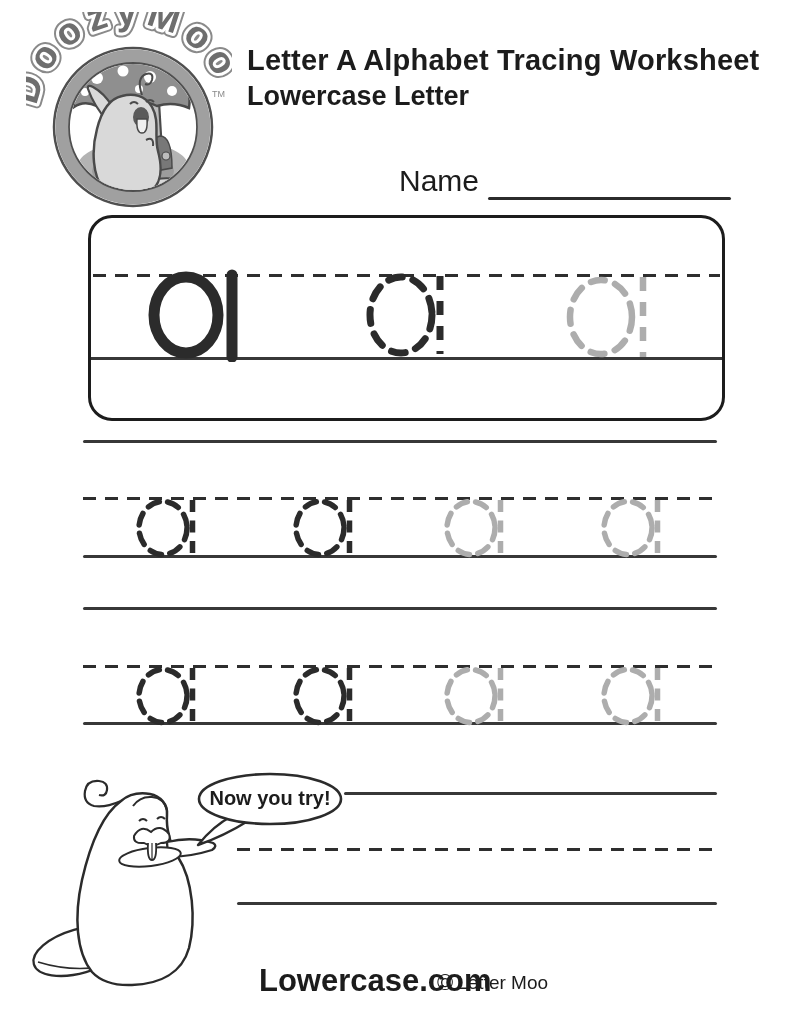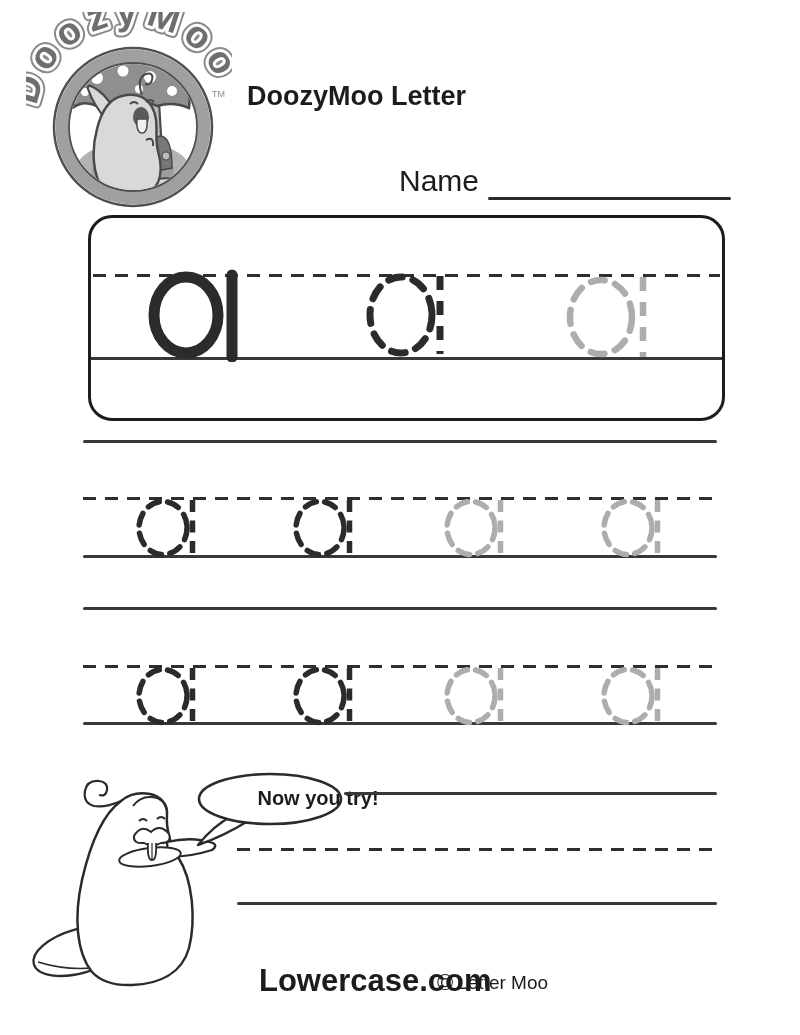--- a/index.html
+++ b/index.html
@@ -19,21 +19,21 @@
     left:88px;top:215px;width:631px;height:200px;
     border:3px solid #1c1c1c;border-radius:24px;background:#fff;
   }
   .solid-line{height:3px;background:#383838;border-radius:2px;}
   .dashed-line{height:3px;background:repeating-linear-gradient(90deg,#2e2e2e 0 13px,transparent 13px 22px);}
   .box-midline{left:2px;top:56px;width:627px;height:3px;background:repeating-linear-gradient(90deg,#2e2e2e 0 13px,transparent 13px 22px);}
   .box-baseline{left:0;top:139px;width:631px;height:3px;background:#383838;}
   
   .line-x{left:83px;width:634px;}
   
-  .speech-text{left:206px;top:787px;width:128px;text-align:center;font-size:20px;font-weight:700;color:#1c1c1c;white-space:nowrap;margin-left:48px;}
+  .speech-text{left:206px;top:787px;width:128px;text-align:center;font-size:20px;font-weight:700;color:#1c1c1c;white-space:nowrap;}
   
   .site{left:259px;top:963px;font-size:31px;font-weight:700;color:#1c1c1c;}
   .copyright{left:437px;top:972px;font-size:19px;font-weight:400;color:#1c1c1c;display:flex;align-items:center;gap:4px;}
   .copyright .sym{font-size:22px;line-height:1;}
   svg{display:block;}
 </style>
 </head>
 <body>
 
 <div class="page">
@@ -84,21 +84,22 @@
       </defs>
     <text font-family="Liberation Sans, sans-serif" font-size="38" font-weight="700" stroke="#8a8a8a" stroke-width="10" stroke-linejoin="round" fill="none">
       <textPath href="#brandArc" startOffset="10" textLength="242">DoozyMoo</textPath>
     </text>
     <text font-family="Liberation Sans, sans-serif" font-size="38" font-weight="700" stroke="#ffffff" stroke-width="6" stroke-linejoin="round" fill="#6e6e6e" paint-order="stroke">
       <textPath href="#brandArc" startOffset="10" textLength="242">DoozyMoo</textPath>
     </text>
     <text x="212" y="97" font-family="Liberation Sans, sans-serif" font-size="9" fill="#8a8a8a">TM</text>
   </svg>
 
-  <div class="abs title2">DoozyMoo Letter</div>
+  <div class="abs title1">Letter A Alphabet Tracing Worksheet</div>
+  <div class="abs title2">Lowercase Letter</div>
 
   <div class="abs name-label">Name</div>
   <div class="abs name-line"></div>
 
   <div class="abs example-box">
     <div class="abs box-midline"></div>
     <div class="abs box-baseline"></div>
   </div>
   <div id="box-letters">
       <svg class="abs" style="left:147px;top:268px;" width="96" height="94" viewBox="0 0 96 94">

